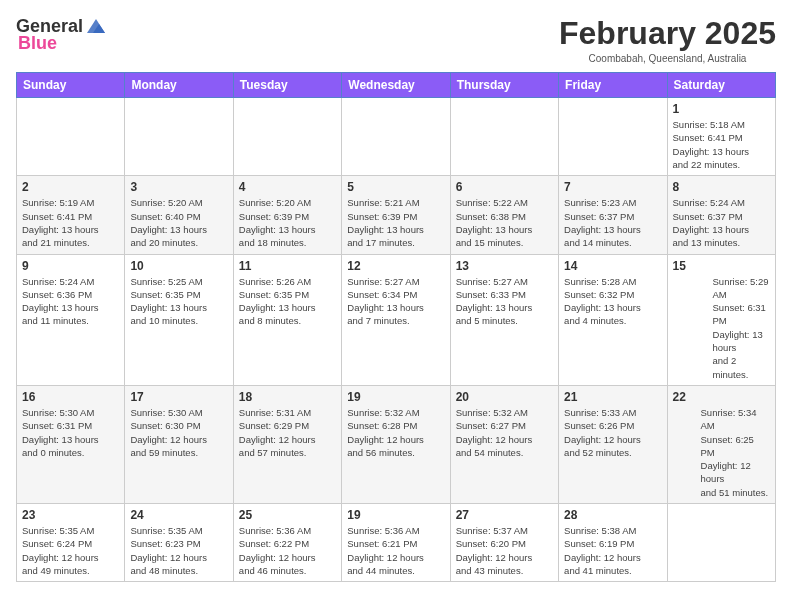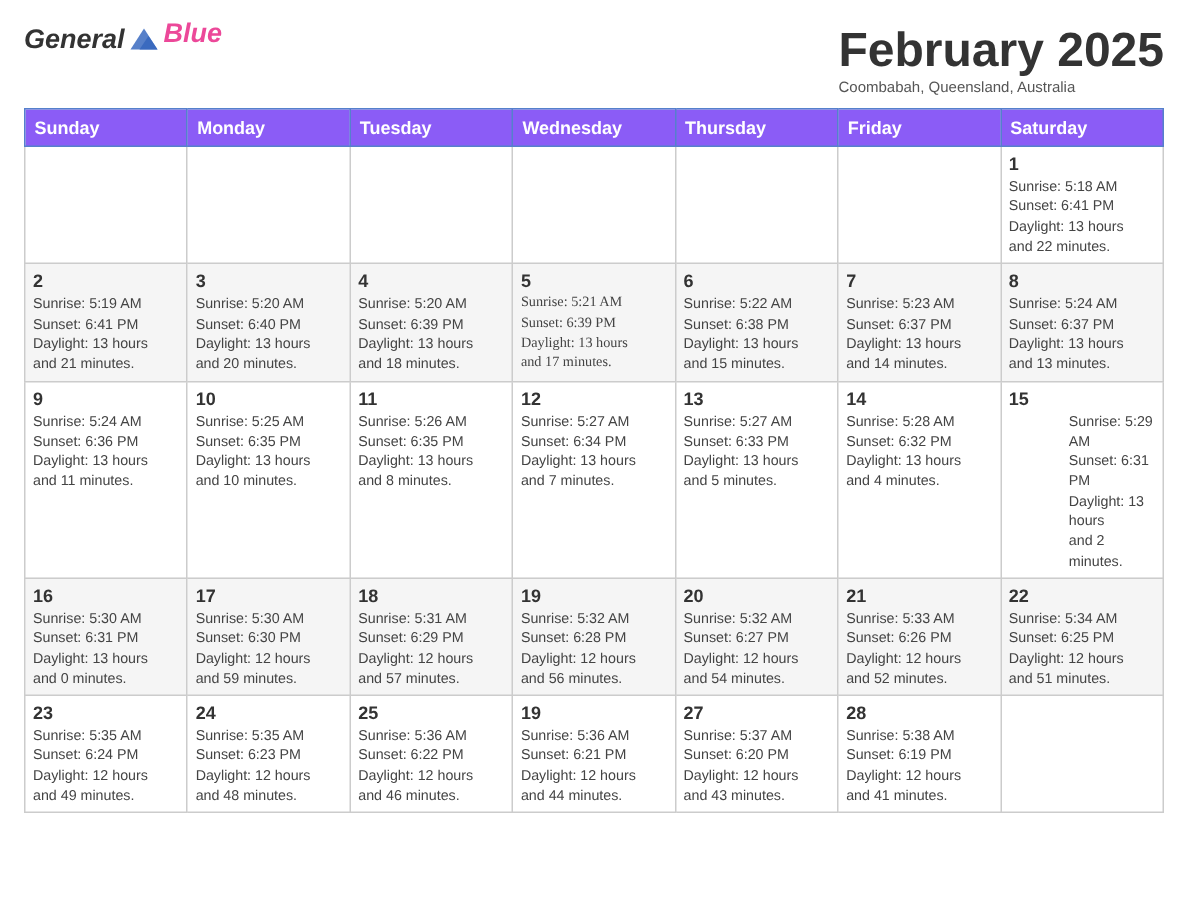--- a/index.html
+++ b/index.html
@@ -25,21 +25,21 @@
       font-size: 18px;
       font-weight: bold;
       color: #333;
     }
     .logo-text-blue {
       font-size: 18px;
       font-weight: bold;
       color: #ec4899;
     }
     .title-block {
-      text-align: left;
+      text-align: center;
     }
     .title-main {
       font-size: 32px;
       font-weight: bold;
       color: #333;
       line-height: 1.1;
     }
     .title-sub {
       font-size: 10px;
       color: #555;
@@ -85,21 +85,21 @@
     .empty-cell {
       background: #fff;
     }
   </style>
 </head>
 <body>
 
 <div>
   <div class="header">
     <div class="logo">
-      <div style="display:flex;align-items:flex-start;font-style:italic;">
+      <div style="display:flex;flex-direction:column;align-items:flex-start;">
         <div style="display:flex;align-items:center;">
           <span class="logo-text-general">General</span>
           <svg width="22" height="22" viewBox="0 0 22 22" style="margin-left:2px;margin-top:-2px;">
             <polygon points="2,18 11,4 20,18" fill="#3a6abf" opacity="0.85"></polygon>
             <polygon points="8,18 14,9 20,18" fill="#3a6abf"></polygon>
           </svg>
         </div>
         <span class="logo-text-blue" style="margin-top:-4px;margin-left:2px;">Blue</span>
       </div>
     </div>
@@ -154,21 +154,21 @@
           </td>
           <td>
             <span class="day-number">4</span>
             <div class="day-info" style="white-space: pre-line;">Sunrise: 5:20 AM
 Sunset: 6:39 PM
 Daylight: 13 hours
 and 18 minutes.</div>
           </td>
           <td>
             <span class="day-number">5</span>
-            <div class="day-info" style="white-space: pre-line; font-family: Liberation Serif, serif;">Sunrise: 5:21 AM
+            <div class="day-info" style="white-space: pre-line;">Sunrise: 5:21 AM
 Sunset: 6:39 PM
 Daylight: 13 hours
 and 17 minutes.</div>
           </td>
           <td>
             <span class="day-number">6</span>
             <div class="day-info" style="white-space: pre-line;">Sunrise: 5:22 AM
 Sunset: 6:38 PM
 Daylight: 13 hours
 and 15 minutes.</div>
@@ -277,21 +277,21 @@
           </td>
           <td>
             <span class="day-number">21</span>
             <div class="day-info" style="white-space: pre-line;">Sunrise: 5:33 AM
 Sunset: 6:26 PM
 Daylight: 12 hours
 and 52 minutes.</div>
           </td>
           <td>
             <span class="day-number">22</span>
-            <div class="day-info" style="white-space: pre-line;">Sunrise: 5:34 AM
+            <div class="day-info" style="white-space: pre-line; margin-left: 28px;">Sunrise: 5:34 AM
 Sunset: 6:25 PM
 Daylight: 12 hours
 and 51 minutes.</div>
           </td>
         </tr>
         <tr>
           <td>
             <span class="day-number">23</span>
             <div class="day-info" style="white-space: pre-line;">Sunrise: 5:35 AM
 Sunset: 6:24 PM

